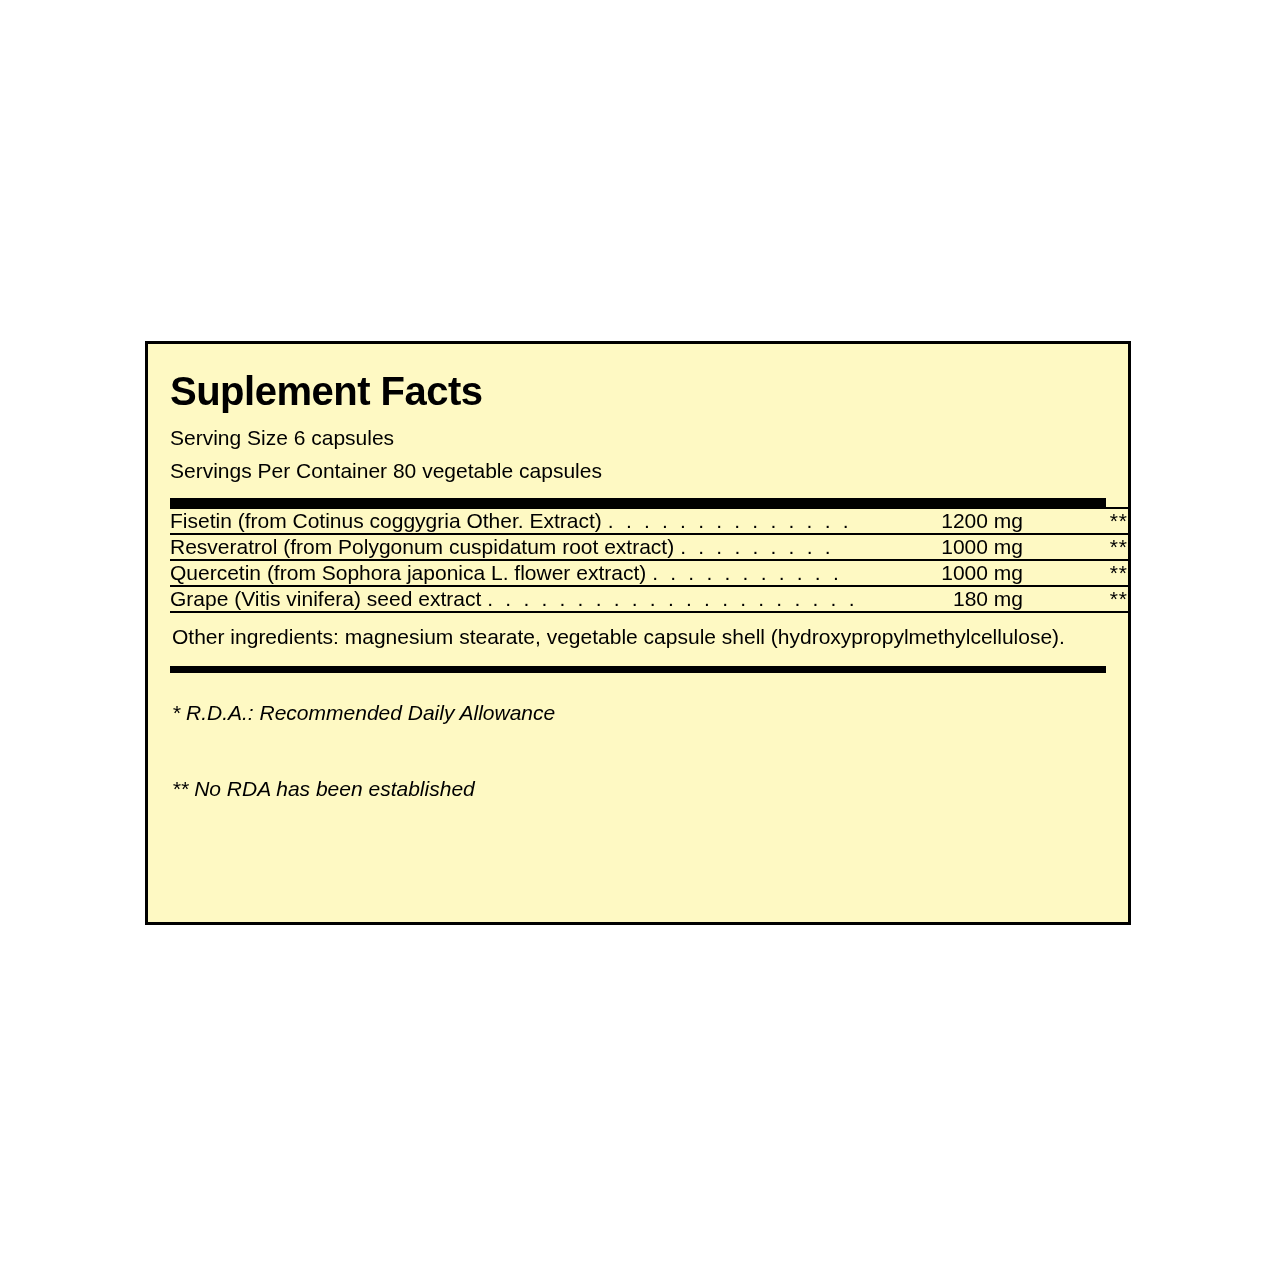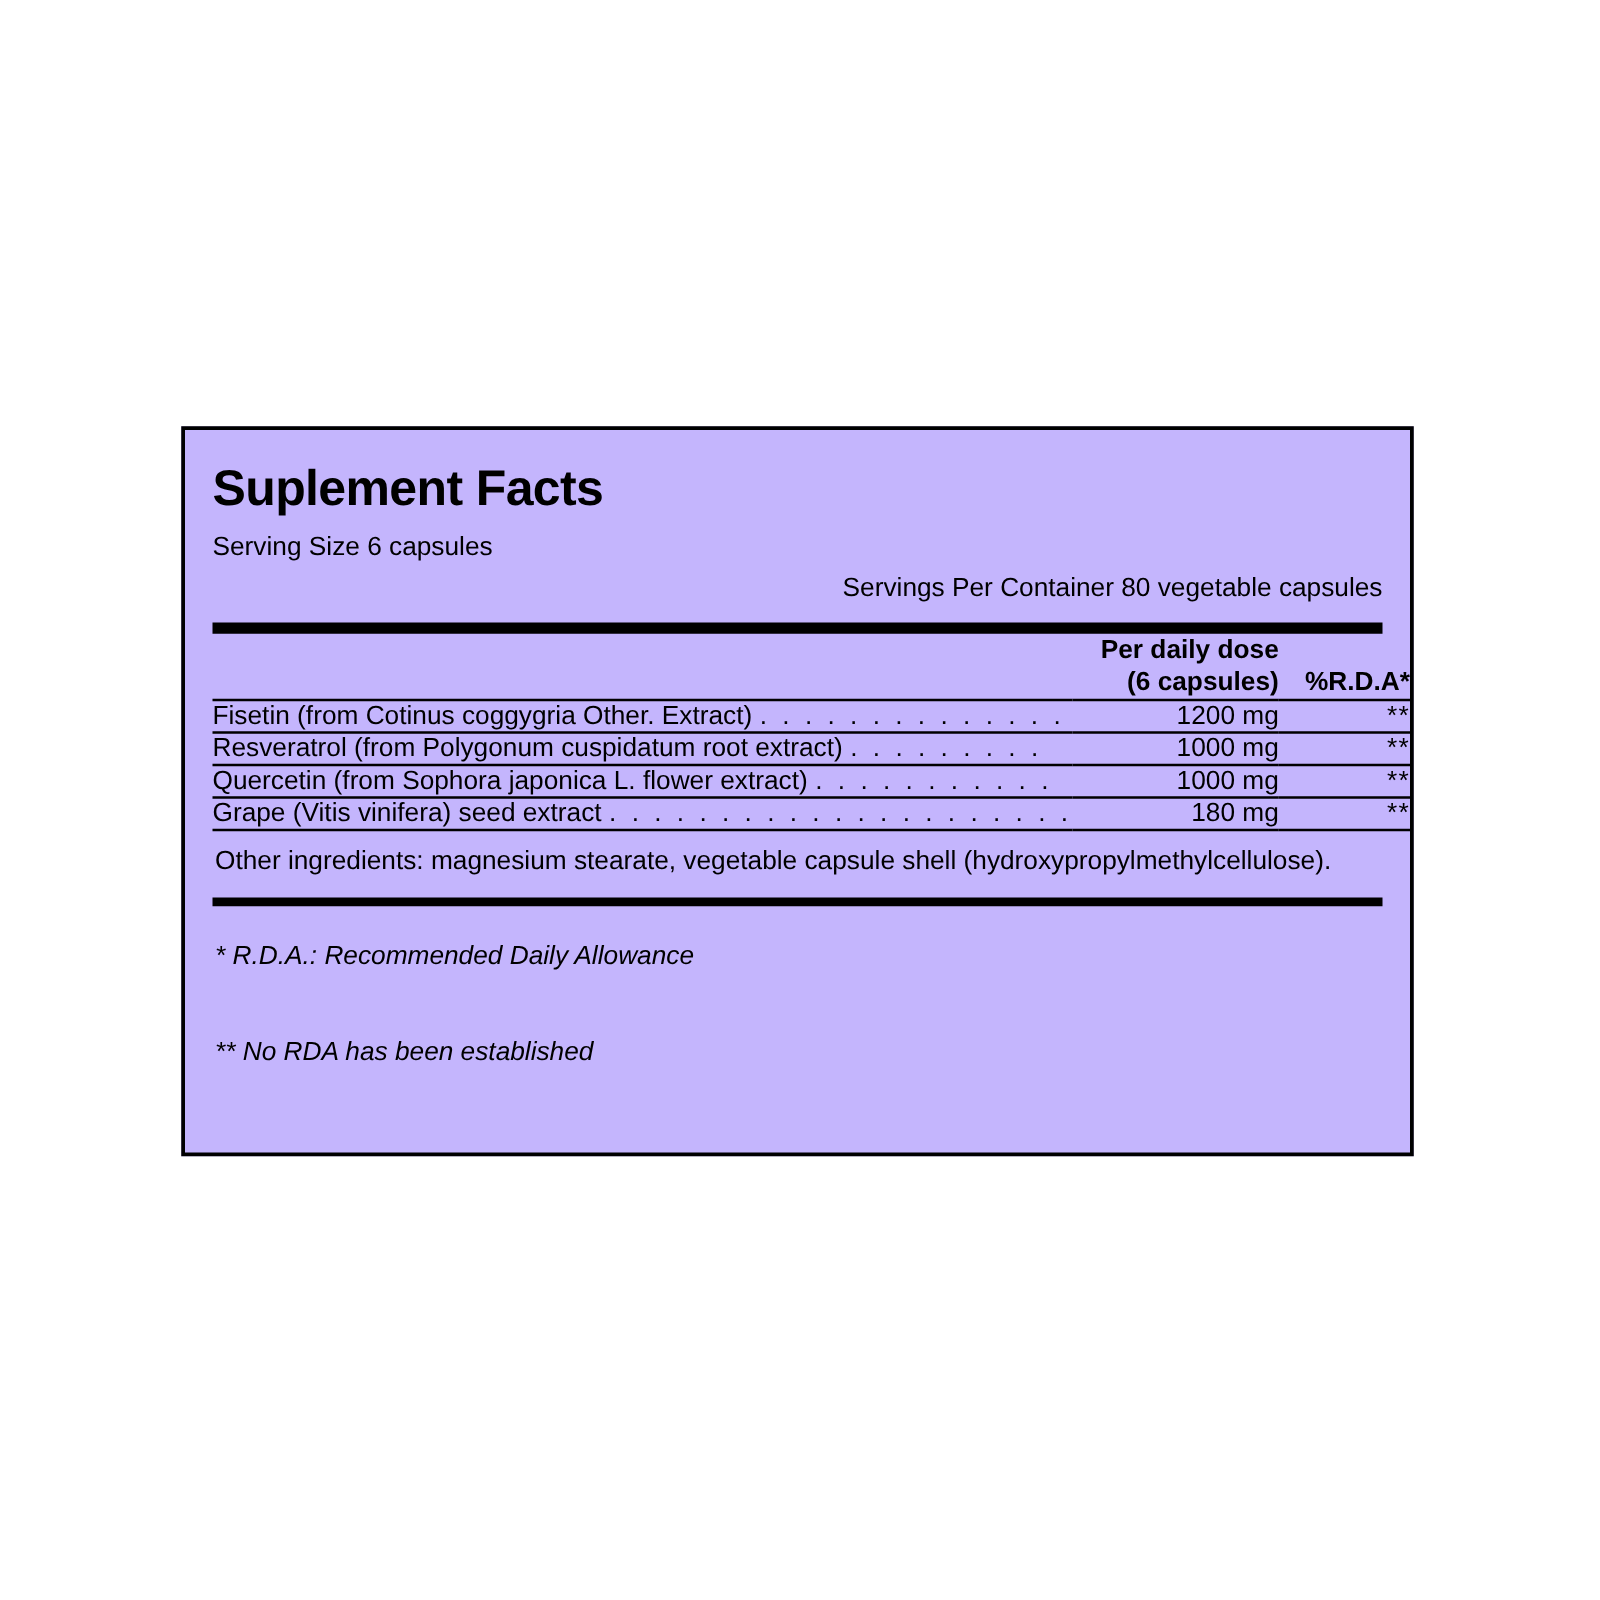--- a/index.html
+++ b/index.html
@@ -16,21 +16,21 @@
     overflow: hidden;
   }
   #panel {
     position: absolute;
     left: 145px;
     top: 341px;
     width: 986px;
     height: 584px;
     border: 3px solid #000000;
     box-sizing: border-box;
-    background: #c4b5fd;
+    background: #fef9c3;
   }
   .inner {
     padding: 0 22px;
     box-sizing: border-box;
     height: 100%;
   }
   .title {
     font-size: 40px;
     font-weight: bold;
     letter-spacing: -0.5px;
@@ -39,21 +39,20 @@
   }
   .serving {
     font-size: 21px;
     line-height: 1.35;
     margin-top: 12px;
   }
   .serving2 {
     font-size: 21px;
     line-height: 1.35;
     margin-top: 5px;
-    text-align: right;
   }
   .rule-thick {
     height: 9px;
     background: #000;
     margin-top: 12px;
   }
   .rule-thick2 {
     height: 7px;
     background: #000;
     margin-top: 6px;
@@ -141,28 +140,20 @@
 
     <div class="rule-thick"></div>
 
     <table class="facts">
       <colgroup>
         <col class="col-name">
         <col class="col-dose">
         <col class="col-rda">
       </colgroup>
       <tbody>
-        <tr class="head-row">
-          <td class="head-spacer"></td>
-          <th class="head-dose">
-            <div>Per daily dose</div>
-            <div>(6 capsules)</div>
-          </th>
-          <th class="head-rda">%R.D.A*</th>
-        </tr>
         <tr class="head-sep">
           <td></td>
           <td></td>
           <td></td>
         </tr>
 
         <tr class="thin-row">
           <td class="ing"><span>Fisetin (from Cotinus coggygria Other. Extract)</span><span class="leader">. . . . . . . . . . . . . . . .</span></td>
           <td class="dose">1200 mg</td>
           <td class="rda">**</td>

